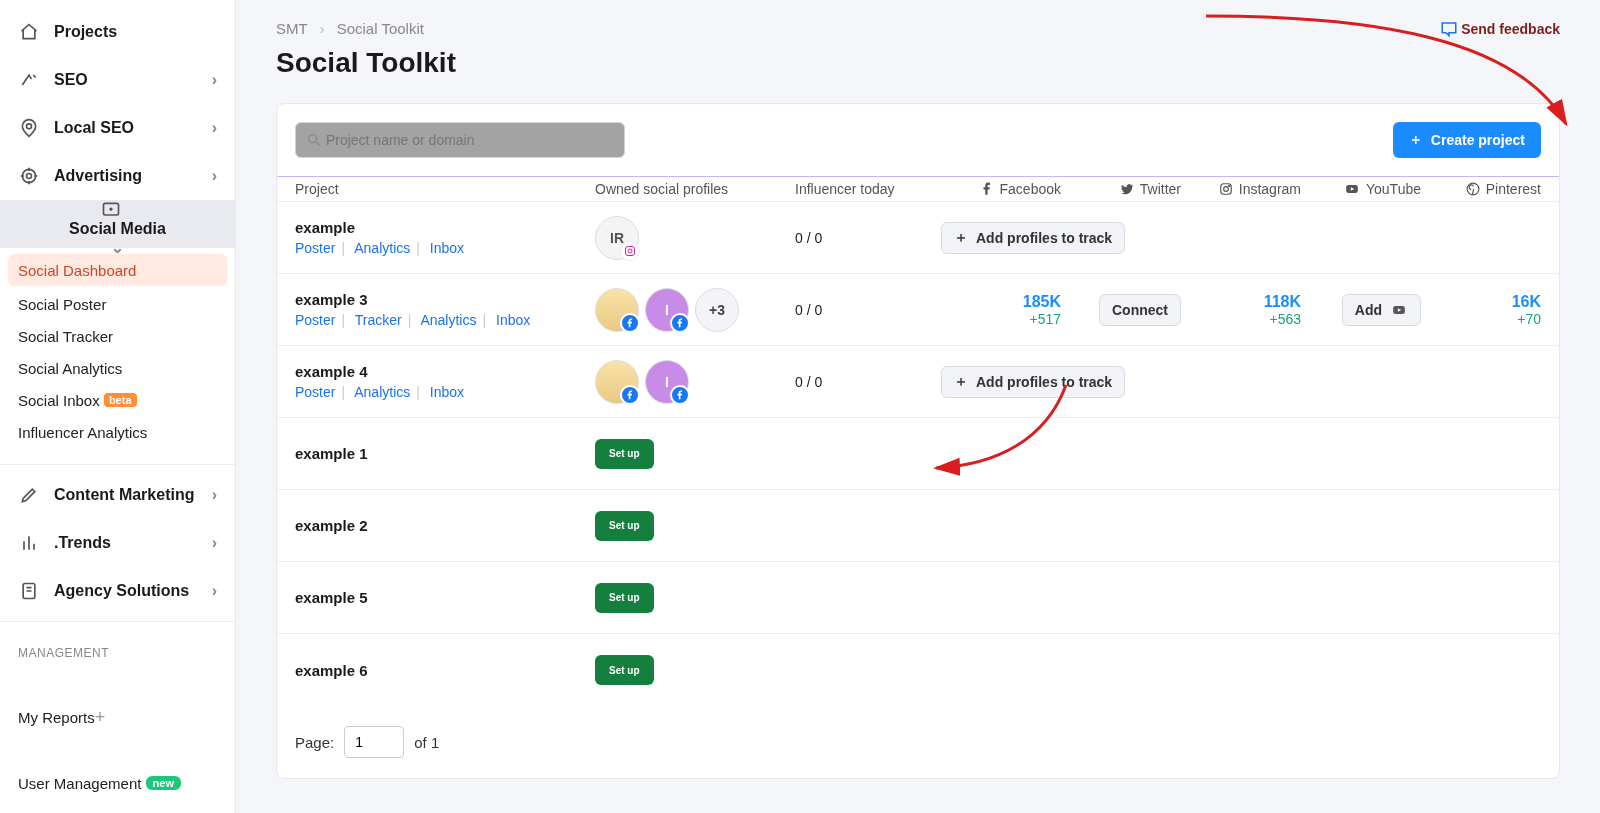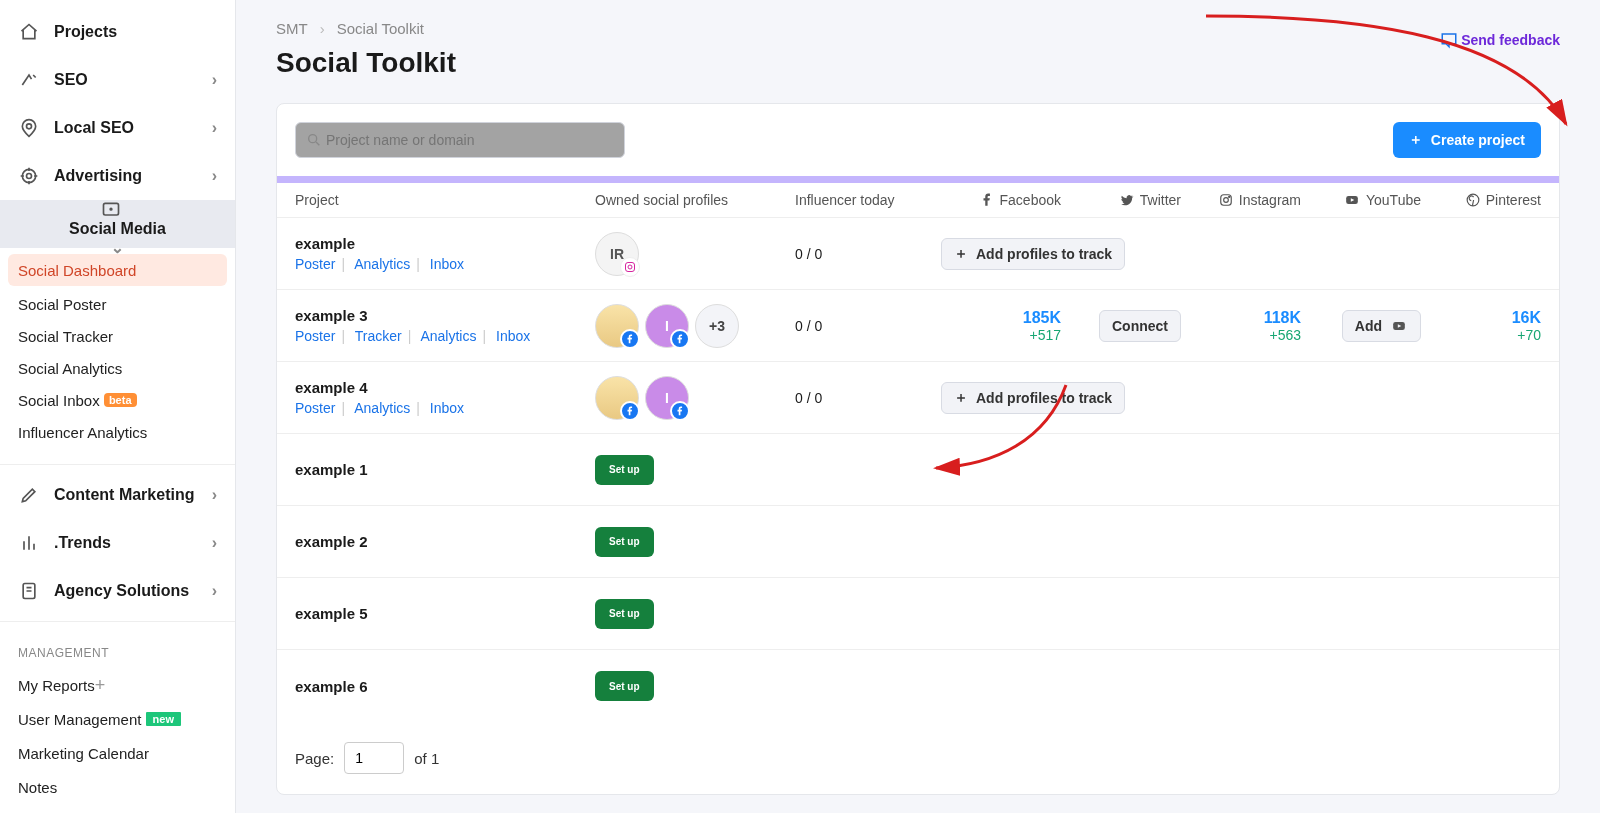--- a/index.html
+++ b/index.html
@@ -10,44 +10,44 @@
   .sidebar { width: 236px; background: #fff; border-right: 1px solid #e5e7eb; padding-top: 8px; overflow:hidden; }
   .nav-item { display:flex; align-items:center; height:48px; padding:0 18px; cursor:pointer; font-weight:600; font-size:16px; color:#1a1a1a; }
   .nav-item .icon { width:22px; height:22px; display:flex; align-items:center; justify-content:center; margin-right:14px; color:#555; }
   .nav-item .spacer { flex:1; }
   .chevron { color:#888; }
   .nav-item.active-group { background:#e8eaf0;flex-direction:column; }
   .subnav { padding: 4px 0 10px 0; }
   .sub-item { display:flex; align-items:center; height:32px; padding:0 18px; font-size:15px; color:#222; cursor:pointer; }
   .sub-item.active { background:#ffe9e1; color:#d04527; border-radius:6px; margin:2px 8px; padding:0 10px; height:32px; }
   .badge-beta { background:#ff8f35; color:#fff; font-size:11px; border-radius:4px; padding:1px 5px; font-weight:600;}
-  .badge-new { background:#1dc67a; color:#fff; font-size:11px; border-radius:1px; padding:1px 7px; font-weight:600;}
+  .badge-new { background:#1dc67a; color:#fff; font-size:11px; border-radius:6px; padding:1px 7px; font-weight:600;}
   .sec-head { font-size:12px; color:#888; letter-spacing:.5px; padding:18px 18px 8px; }
   .divider { height:1px; background:#eee; margin:6px 0; }
-  .thin-item { display:flex; align-items:center; height:34px; padding:0 18px; font-size:15px; color:#222; cursor:pointer; }
+  .thin-item { display:flex; align-items:center; height:34px; padding:0 18px; font-size:15px; color:#222; cursor:pointer;margin-top:32px; }
   .plus-sm { color:#999; font-size:18px; }
 
   
   .main { flex:1; padding: 20px 40px 0 40px; position:relative; overflow:hidden; }
   .crumbs { display:flex; align-items:center; gap:12px; color:#888; font-size:15px; }
   .crumb-link { color:#888; text-decoration:none; }
   .chev-sep { color:#bbb; }
   .title { font-size:28px; font-weight:700; margin-top:10px; }
-  .feedback { position:absolute; right:40px; top:31px; display:flex; align-items:center; gap:3px; color:#6d28d9; font-weight:600; cursor:pointer; }
+  .feedback { position:absolute; right:40px; top:20px; display:flex; align-items:center; gap:3px; color:#7f1d1d; font-weight:600; cursor:pointer; }
   .card { background:#fff; border:1px solid #e5e7eb; border-radius:8px; margin-top:24px; }
   .card-top { display:flex; align-items:center; padding:18px; }
   .search-box { display:flex; align-items:center; border:1px solid #d0d3db; border-radius:6px; height:36px; width:330px; padding:0 10px; color:#888; background:#a3a3a3; }
   .search-box input { border:none; outline:none; flex:1; font-size:14px; color:#333; background:transparent; }
   .top-spacer { flex:1; }
   .btn-primary { background:#1a8cff; color:#fff; border:none; border-radius:6px; height:36px; padding:0 16px; font-weight:600; font-size:14px; display:flex; align-items:center; gap:8px; cursor:pointer; }
   .btn-secondary { background:#f2f3f7; border:1px solid #d8dbe3; border-radius:6px; height:32px; padding:0 12px; font-size:14px; color:#333; font-weight:600; display:flex; align-items:center; gap:8px; cursor:pointer; }
   .btn-sm-primary { background:#15803d; color:#fff; border:none; border-radius:6px; height:30px; padding:0 14px; font-weight:700; font-size:10px; cursor:pointer; }
 
   
-  .thead { display:flex; align-items:center; height:42px; border-top:7px solid #c4b5fd; border-bottom:1px solid #eee; padding:0 18px; color:#555; font-size:14px; }
+  .thead { display:flex; align-items:center; height:26px; border-top:1px solid #c4b5fd; border-bottom:1px solid #eee; padding:0 18px; color:#555; font-size:14px; }
   .col-project { width:300px; }
   .col-profiles { width:200px; }
   .col-pub { width:140px; }
   .col-net { width:120px; text-align:right; display:flex; align-items:center; justify-content:flex-end; gap:6px; }
   .col-flex { flex:1; }
   .row { display:flex; align-items:center; min-height:72px; border-bottom:1px solid #eee; padding:10px 18px; }
   .proj-name { font-weight:700; font-size:15px; }
   .proj-links { margin-top:4px; }
   .proj-links a { color:#1a73e8; text-decoration:none; font-size:14px; }
   .proj-links .sep { color:#ccc; margin:0 6px; }

